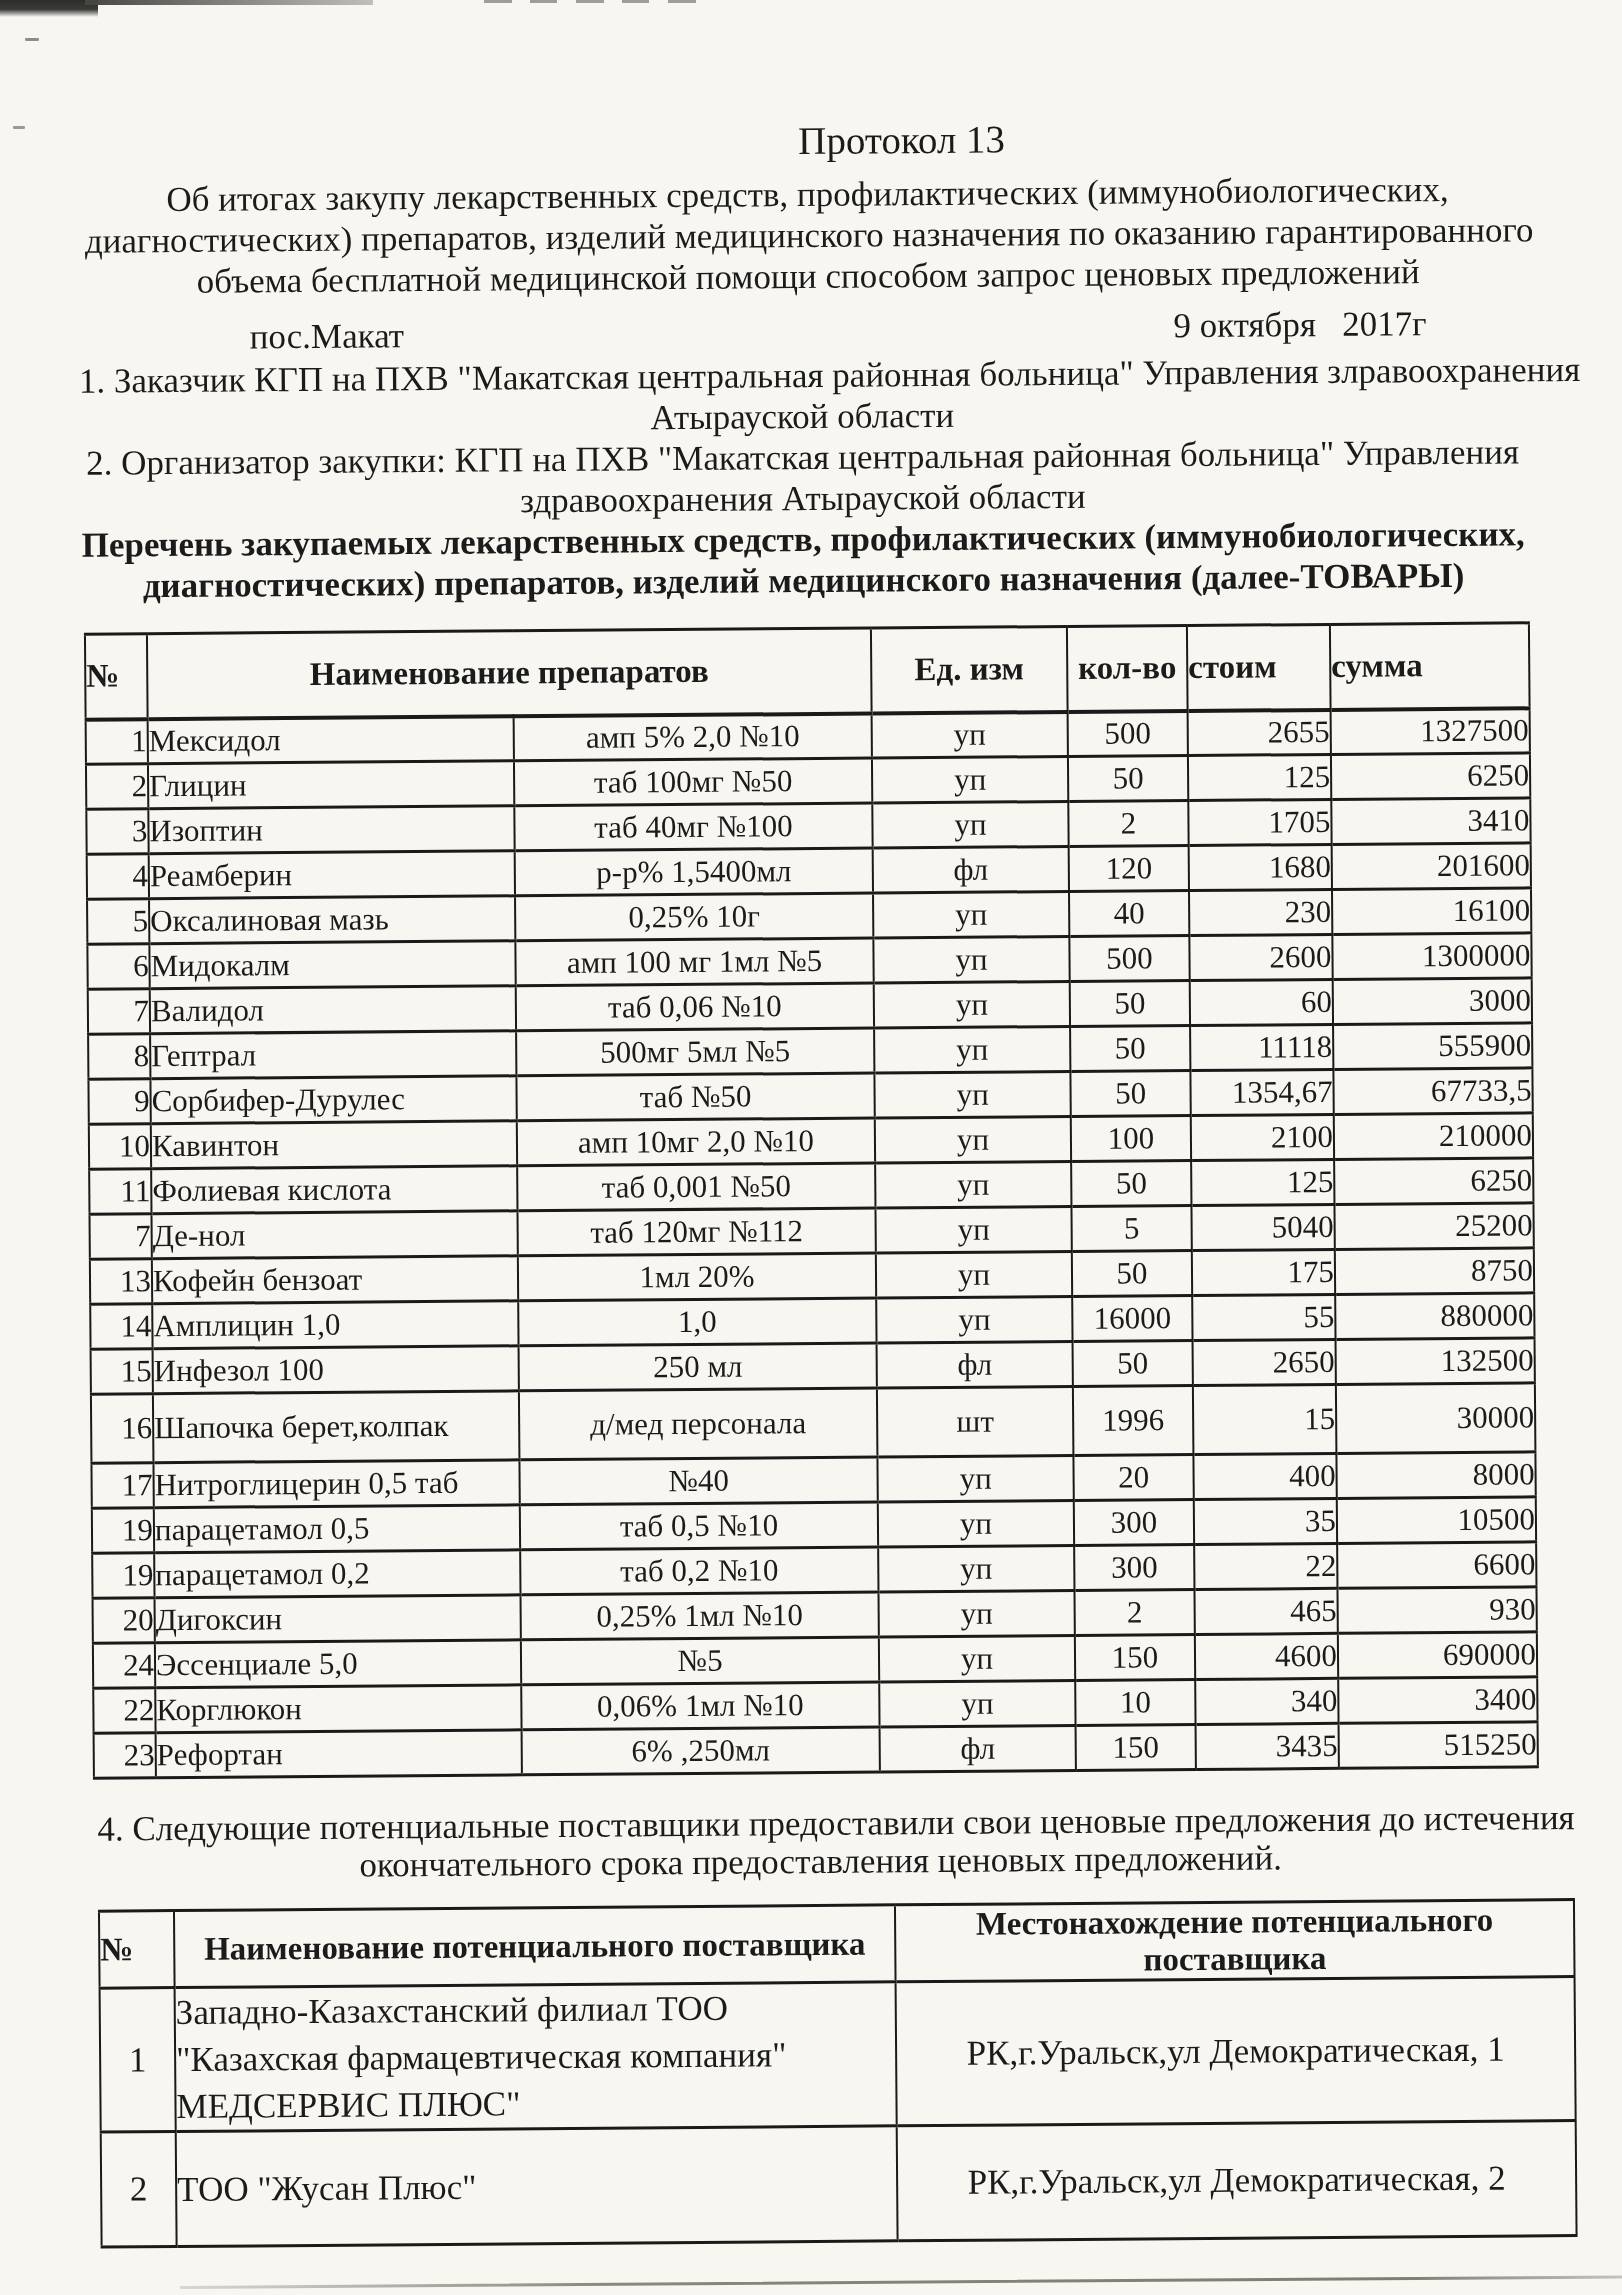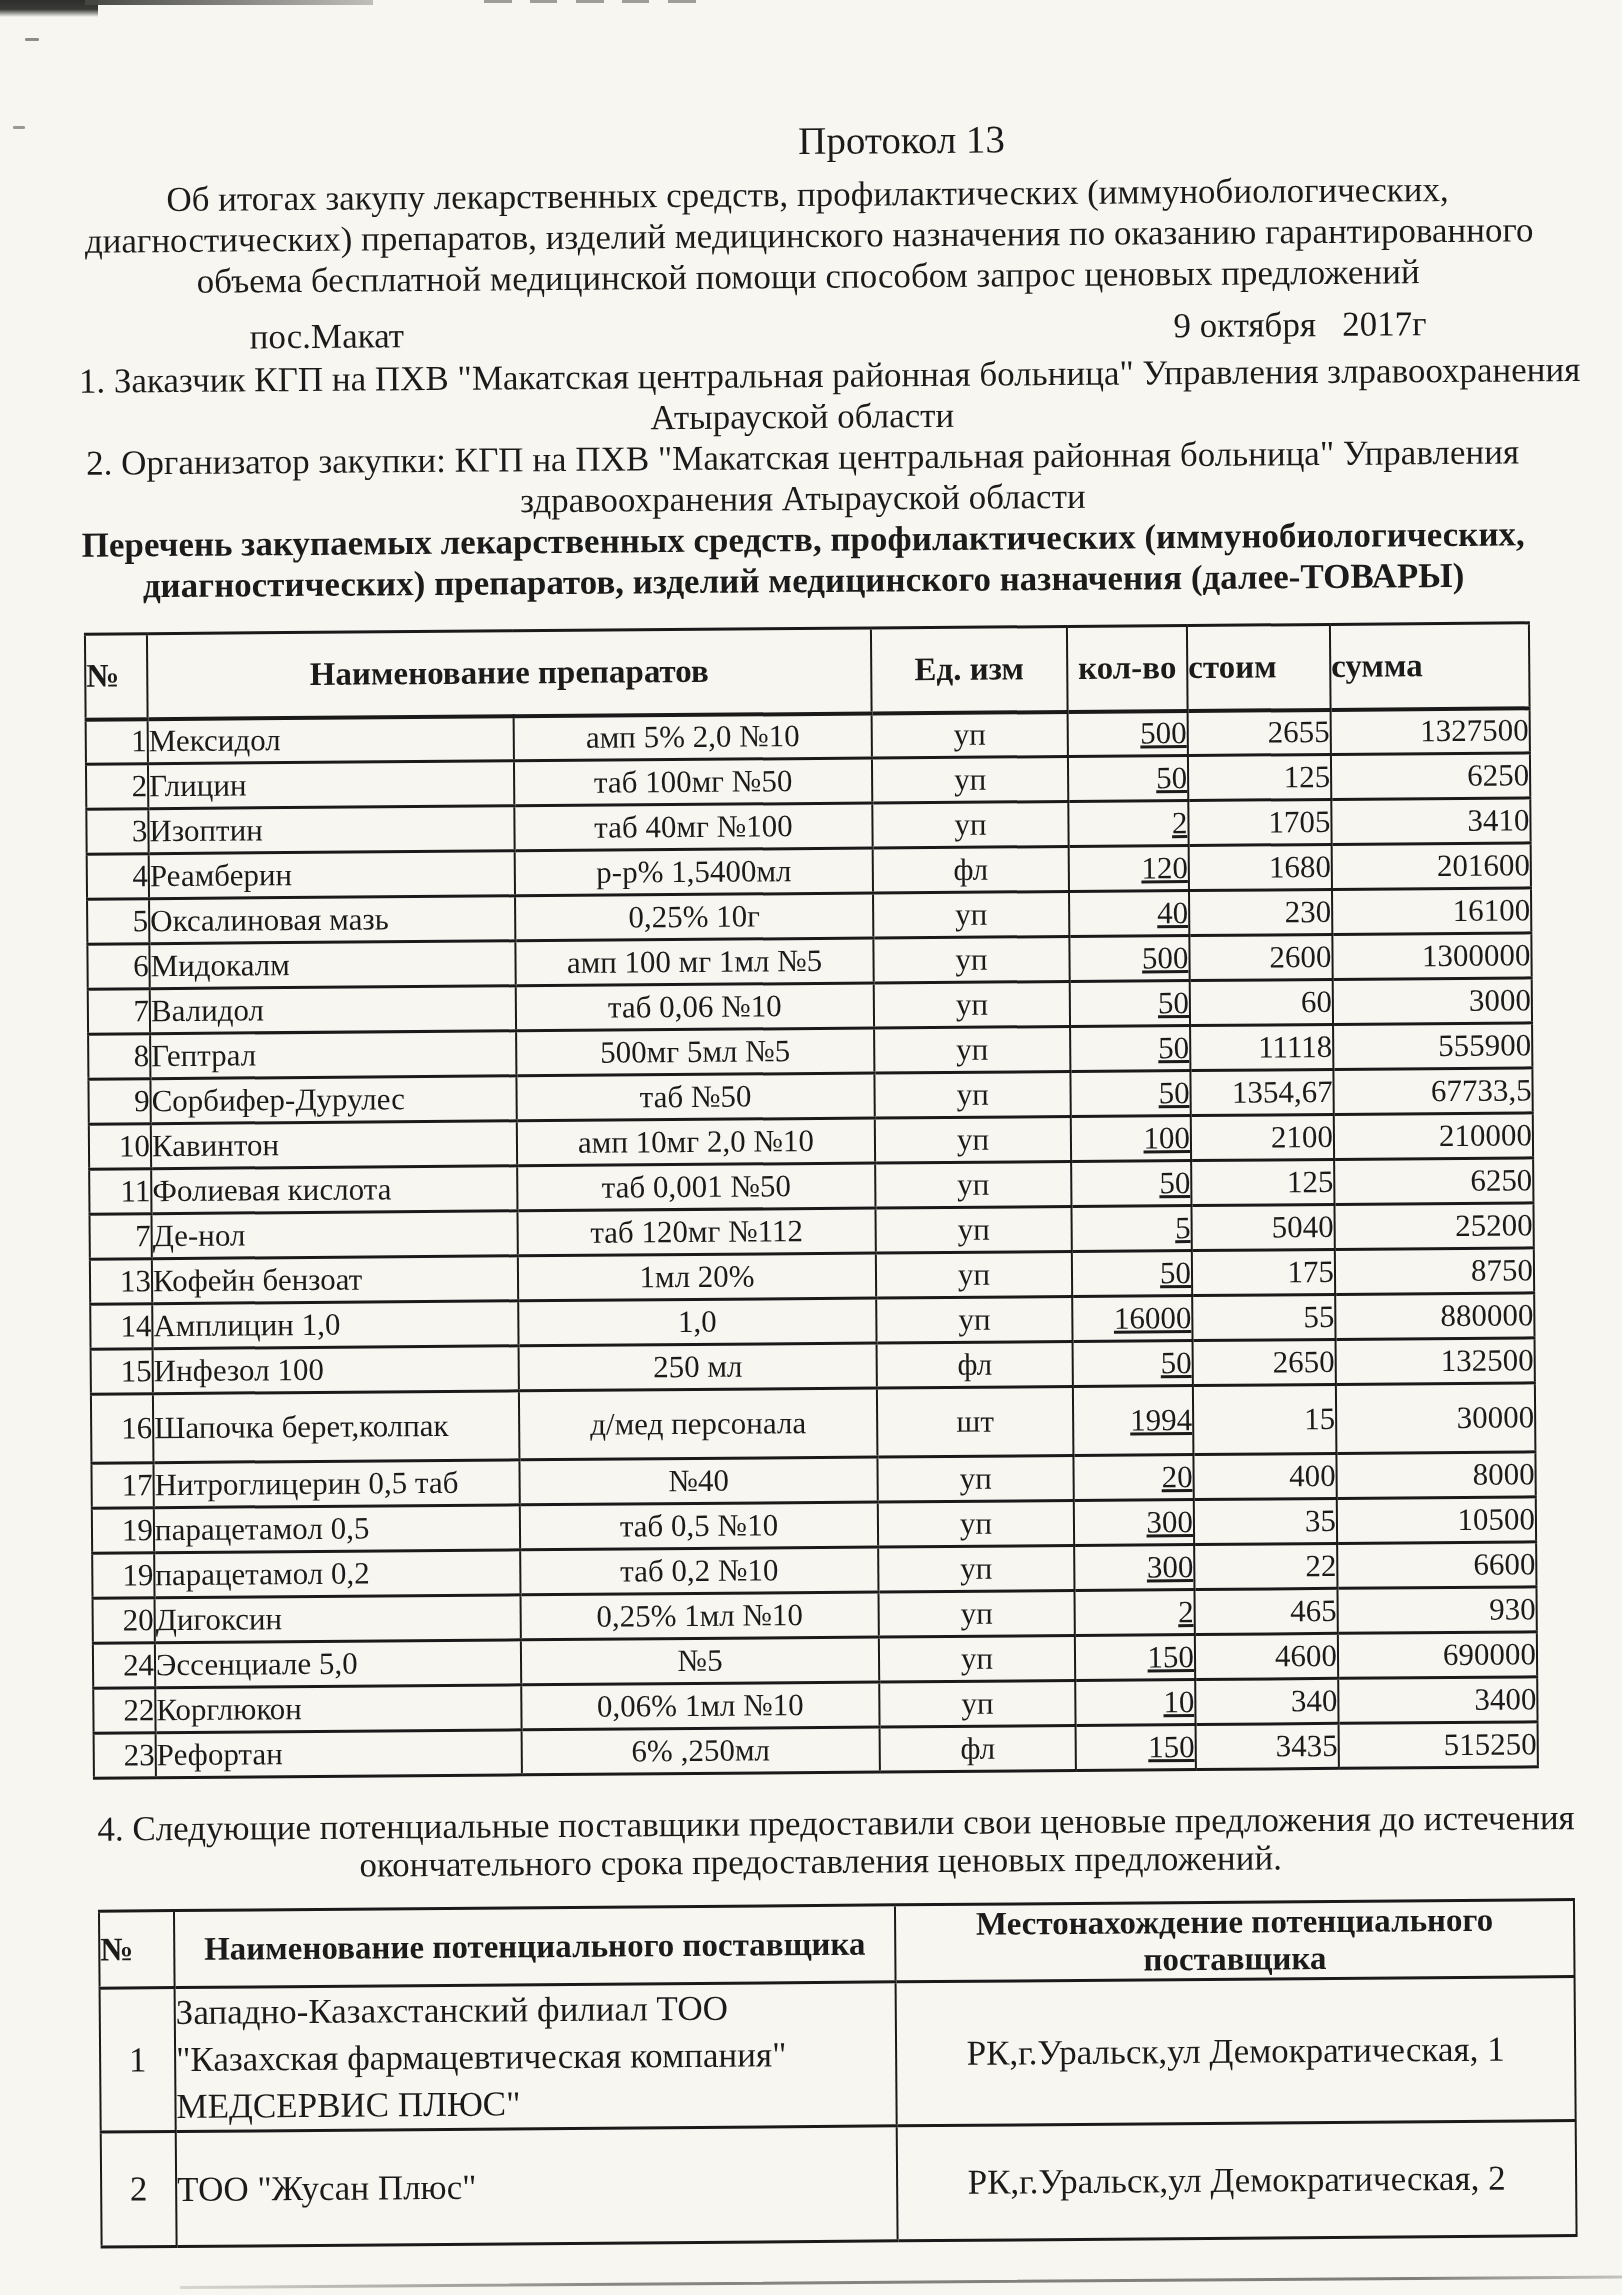--- a/index.html
+++ b/index.html
@@ -56,21 +56,21 @@
   .h-num{vertical-align:bottom;text-align:left;padding:0 0 5.2px 5.2px;}
   .h-name{text-align:center;}
   .h-unit{text-align:center;}
   .h-qty{text-align:center;margin-top:20px;}
   .h-price{text-align:left;padding-left:6.5px;}
   .h-sum{text-align:left;padding-left:6.5px;}
   .c-num{text-align:right;padding-right:3.9px;}
   .c-name{text-align:left;padding-left:7.9px;}
   .c-spec{text-align:center;}
   .c-unit{text-align:center;}
-  .c-qty{text-align:right;padding-right:9.2px;text-decoration:underline;}
+  .c-qty{text-align:center;padding-right:9.2px;}
   .c-price{text-align:right;padding-right:9.2px;}
   .c-sum{text-align:right;padding-right:10.5px;}
   .clause4{
     position:absolute;left:92px;top:1805px;width:1446px;
     font-size:35px;line-height:38px;text-align:center;
   }
   .t2{
     position:absolute;left:92px;top:1904px;width:1476px;
     font-size:35px;border:2.6px solid #161616;
   }
@@ -299,21 +299,21 @@
             <td class="c-unit">фл</td>
             <td class="c-qty">50</td>
             <td class="c-price">2650</td>
             <td class="c-sum">132500</td>
           </tr>
           <tr>
             <td class="c-num">16</td>
             <td class="c-name">Шапочка берет,колпак</td>
             <td class="c-spec">д/мед персонала</td>
             <td class="c-unit">шт</td>
-            <td class="c-qty">1994</td>
+            <td class="c-qty">1996</td>
             <td class="c-price">15</td>
             <td class="c-sum">30000</td>
           </tr>
           <tr>
             <td class="c-num">17</td>
             <td class="c-name">Нитроглицерин 0,5 таб</td>
             <td class="c-spec">№40</td>
             <td class="c-unit">уп</td>
             <td class="c-qty">20</td>
             <td class="c-price">400</td>

